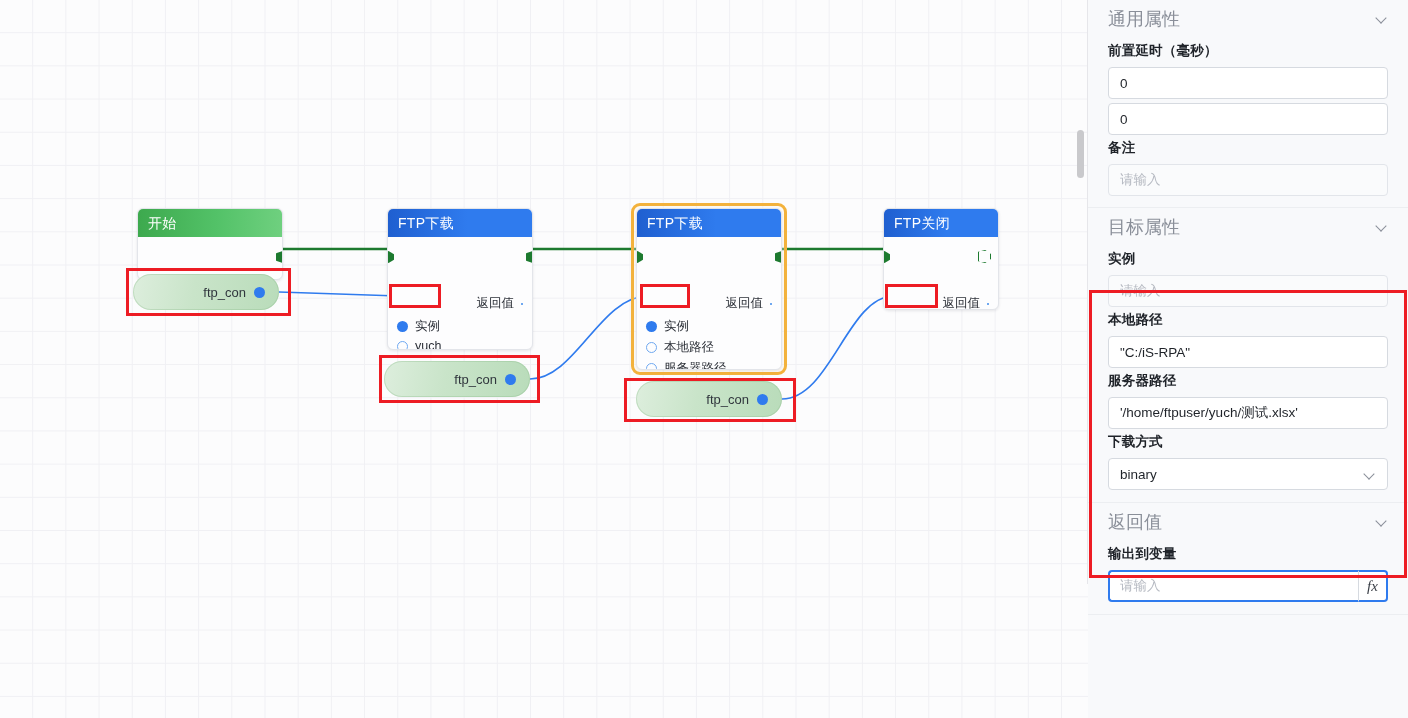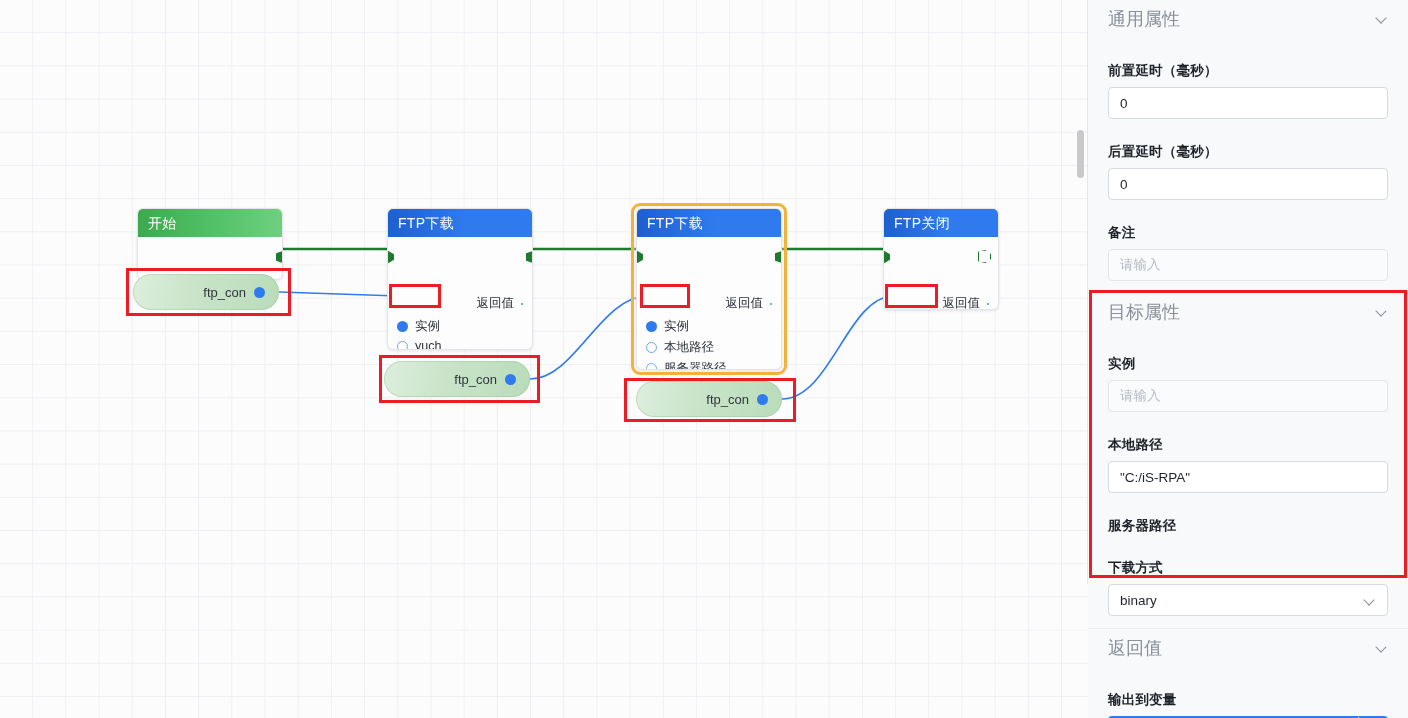--- a/index.html
+++ b/index.html
@@ -130,21 +130,21 @@
   }
   .sec-head .chev::before {
     content: ""; position: absolute; left: 1px; top: 1px;
     width: 7px; height: 7px;
     border-right: 1.6px solid #8a8f99;
     border-bottom: 1.6px solid #8a8f99;
     transform: rotate(45deg);
   }
   .divider { height: 1px; background: #eceef1; margin: 0 -20px; }
 
-  .fld { margin-top: 24px; }
+  .fld { margin-top: 4px; }
   .fld-label {
     font-size: 13.5px; color: #1f2329; margin-bottom: 7px;
     font-weight: 600;
     letter-spacing: .2px;
   }
   .inp {
     height: 32px; width: 100%;
     background: #ffffff;
     border: 1px solid #d6dae0;
     border-radius: 4px;
@@ -315,21 +315,20 @@
       <span>通用属性</span>
       <span class="chev"></span>
     </div>
 
     <div class="fld">
       <div class="fld-label">前置延时（毫秒）</div>
       <div class="inp">0</div>
     </div>
 
     <div class="fld">
-      <div class="fld-label">后置延时（毫秒）</div>
       <div class="inp">0</div>
     </div>
 
     <div class="fld">
       <div class="fld-label">备注</div>
       <div class="inp muted">
         <span class="ph">请输入</span>
       </div>
     </div>
 
@@ -348,20 +347,21 @@
       </div>
     </div>
 
     <div class="fld">
       <div class="fld-label">本地路径</div>
       <div class="inp">"C:/iS-RPA"</div>
     </div>
 
     <div class="fld">
       <div class="fld-label">服务器路径</div>
+      <div class="inp">'/home/ftpuser/yuch/测试.xlsx'</div>
     </div>
 
     <div class="fld">
       <div class="fld-label">下载方式</div>
       <div class="sel-field">
         <span>binary</span>
         <span class="chev2"></span>
       </div>
     </div>
 

